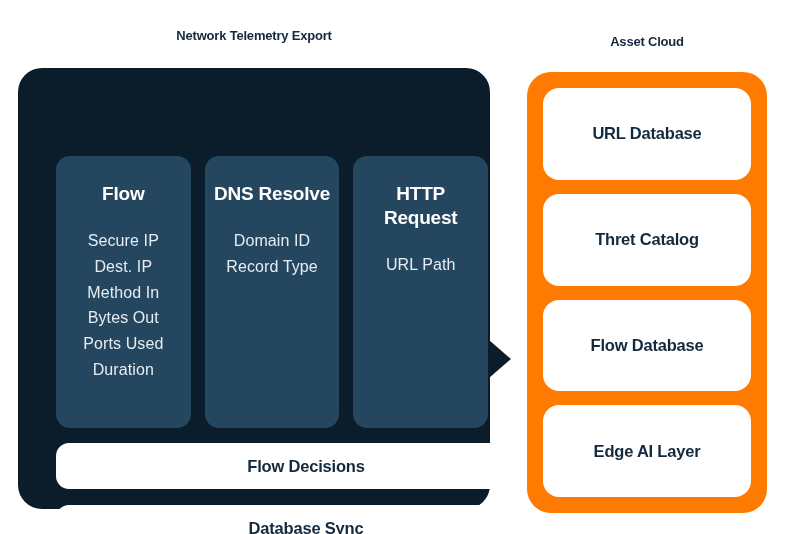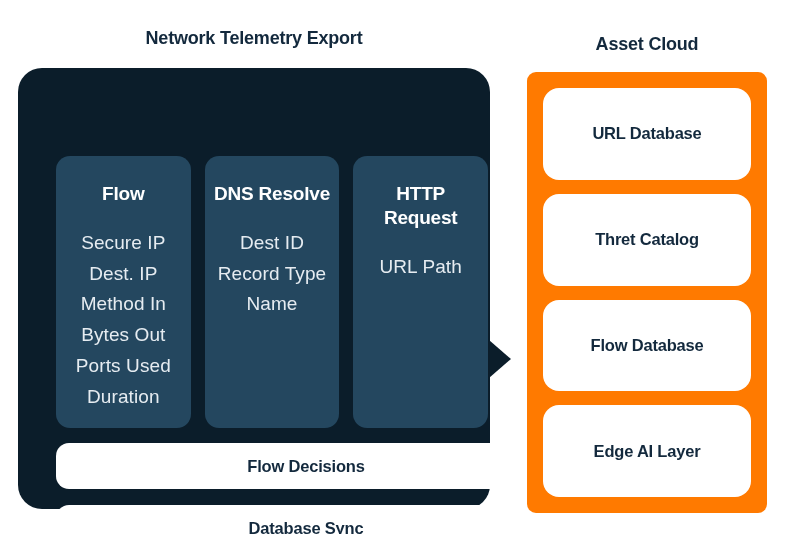--- a/index.html
+++ b/index.html
@@ -17,21 +17,21 @@
     position: relative;
     width: 800px;
     height: 534px;
     background: #ffffff;
   }
 
   
   .section-heading {
     position: absolute;
     font-weight: bold;
-    font-size: 18px;
+    font-size: 13px;
     letter-spacing: -0.2px;
     color: #13293d;
     text-align: center;
     white-space: nowrap;
   }
   #heading-left  { left: 18px;  top: 28px; width: 472px; }
   #heading-right { left: 527px; top: 34px; width: 240px; }
 
   
   #telemetry-panel {
@@ -82,21 +82,21 @@
     letter-spacing: -0.2px;
     margin-bottom: 22px;
   }
 
   .protocol-field-list {
     list-style: none;
   }
 
   .protocol-field {
     color: #e6ecf1;
-    font-size: 19px;
+    font-size: 16px;
     line-height: 1.62;
     letter-spacing: 0.1px;
   }
   .protocol-field.spaced { margin-top: 12px; }
 
   
   .process-bar {
     position: absolute;
     left: 38px;
     width: 500px;
@@ -115,21 +115,21 @@
   #process-bar-1 { top: 437px; }
 
   
   #asset-cloud-panel {
     position: absolute;
     left: 527px;
     top: 72px;
     width: 240px;
     height: 441px;
     background: #ff7a00;
-    border-radius: 9px;
+    border-radius: 24px;
     padding: 16px;
     display: flex;
     flex-direction: column;
     gap: 14px;
   }
 
   .asset-card {
     flex: 1 1 0;
     background: #ffffff;
     border-radius: 16px;
@@ -166,23 +166,22 @@
           <li class="protocol-field">Method In</li>
           <li class="protocol-field">Bytes Out</li>
           <li class="protocol-field">Ports Used</li>
           <li class="protocol-field">Duration</li>
         </ul>
       </div>
 
       <div class="protocol-card">
         <div class="protocol-card-title">DNS Resolve</div>
         <ul class="protocol-field-list">
-          <li class="protocol-field">Dest ID</li>
+          <li class="protocol-field">Domain ID</li>
           <li class="protocol-field">Record Type</li>
-          <li class="protocol-field">Name</li>
         </ul>
       </div>
 
       <div class="protocol-card">
         <div class="protocol-card-title">HTTP Request</div>
         <ul class="protocol-field-list">
           <li class="protocol-field">URL Path</li>
         </ul>
       </div>
 

